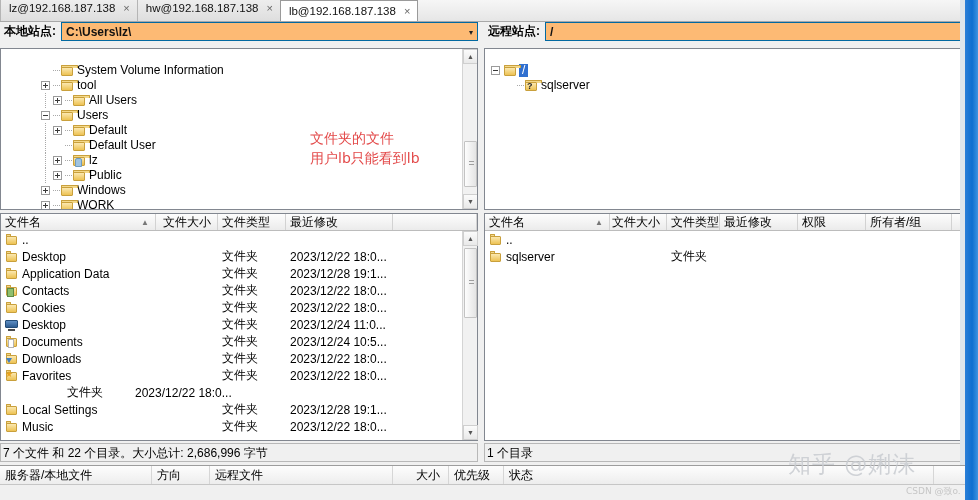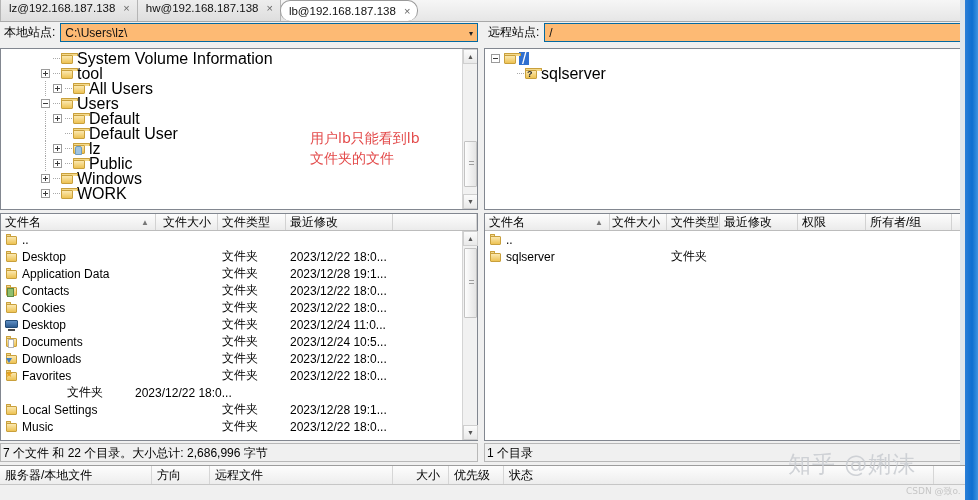--- a/index.html
+++ b/index.html
@@ -30,31 +30,30 @@
     background: linear-gradient(#f2f2f2, #dedede);
     color:#111;
     margin-right:-1px;
     white-space: nowrap;
   }
   .tab.active {
     background:#ffffff;
     height:21px;
     border-color:#9a9a9a;
     z-index:2;
-    border-radius:10px;
   }
   .tab .tclose { color:#666; font-size:11px; padding-left:2px; }
   .tabbar .tabfill { flex:1; height:20px; border-bottom:0px; }
   .tabbar .tabs-menu {
     width:20px; height:20px; display:flex; align-items:center; justify-content:center;
     font-size:9px; color:#222;
   }
 
   
-  .pathrow { position:absolute; top:22px; height:20px; display:flex; align-items:flex-end; }
+  .pathrow { position:absolute; top:22px; height:20px; display:flex; align-items:flex-start;font-weight:bold; }
   .pathrow .plabel {
     font-size:12px; padding:0 5px 0 4px; height:19px; line-height:19px;
     background:#f0f0f0; white-space:nowrap;
   }
   .pathrow .pcombo {
     flex:1; height:19px; background:#fdba74; border:1px solid #0369a1;
     display:flex; align-items:center; position:relative;
   }
   .pathrow .pcombo .ptext { padding-left:4px; font-size:12px; color:#111; }
   .pathrow .pcombo .parrow {
@@ -64,21 +63,21 @@
   #local-path-row { left:0; width:478px; }
   #remote-path-row { left:484px; width:494px; }
 
   
   .panel { position:absolute; background:#fff; border:1px solid #828790; }
 
   
   #local-tree { left:0; top:48px; width:478px; height:162px; overflow:hidden; }
   #remote-tree { left:484px; top:48px; width:490px; height:162px; overflow:hidden; }
 
-  .tree { position:relative; font-size:16px; padding-top:2px; }
+  .tree { position:relative; font-size:12px; padding-top:14px; }
   .trow { height:15px; line-height:15px; display:flex; align-items:center; white-space:nowrap; }
   .trow span.lbl { padding-left:3px; }
   .expander {
     width:9px; height:9px; border:1px solid #9b9b9b; background:#fff;
     display:inline-block; position:relative; margin-right:3px; flex:0 0 auto;
   }
   .expander::before {
     content:""; position:absolute; left:1px; top:3px; width:5px; height:1px; background:#3a3a3a;
   }
   .expander.plus::after {
@@ -608,22 +607,22 @@
   </div>
 
   <div class="statusrow" id="local-status">
     <span>7 个文件 和 22 个目录。大小总计: 2,686,996 字节</span>
   </div>
   <div class="statusrow" id="remote-status">
     <span>1 个目录</span>
   </div>
 
   <div id="annotation">
+    <div>文件夹的文件</div>
     <div>用户lb只能看到lb</div>
-    <div>文件夹的文件</div>
   </div>
 
   <div id="queue">
     <div class="qhead">
       <div class="col" style="width:152px"><span>服务器/本地文件</span></div>
       <div class="col" style="width:58px"><span>方向</span></div>
       <div class="col" style="width:183px"><span>远程文件</span></div>
       <div class="col num" style="width:56px"><span>大小</span></div>
       <div class="col" style="width:55px"><span>优先级</span></div>
       <div class="col" style="width:430px"><span>状态</span></div>

